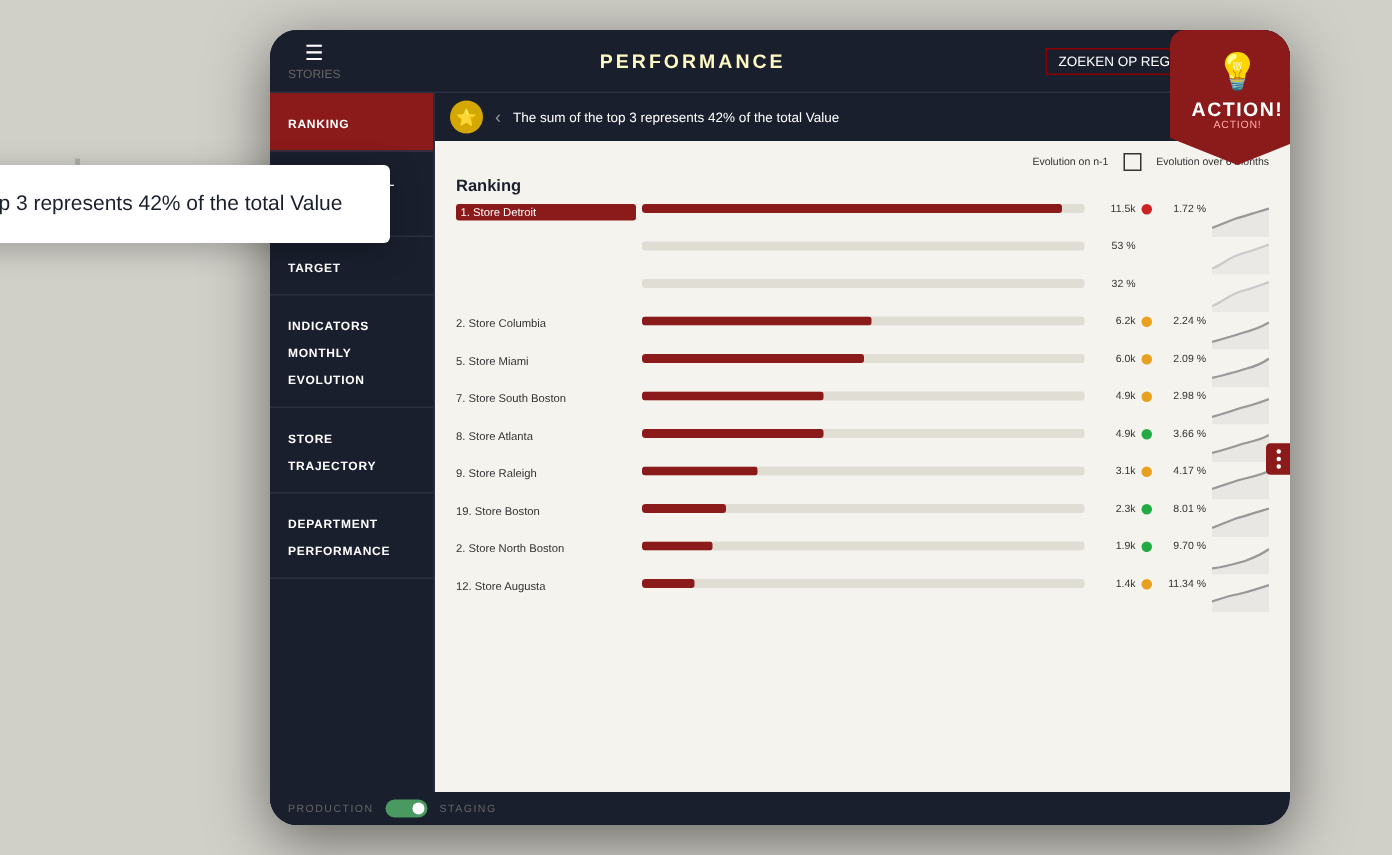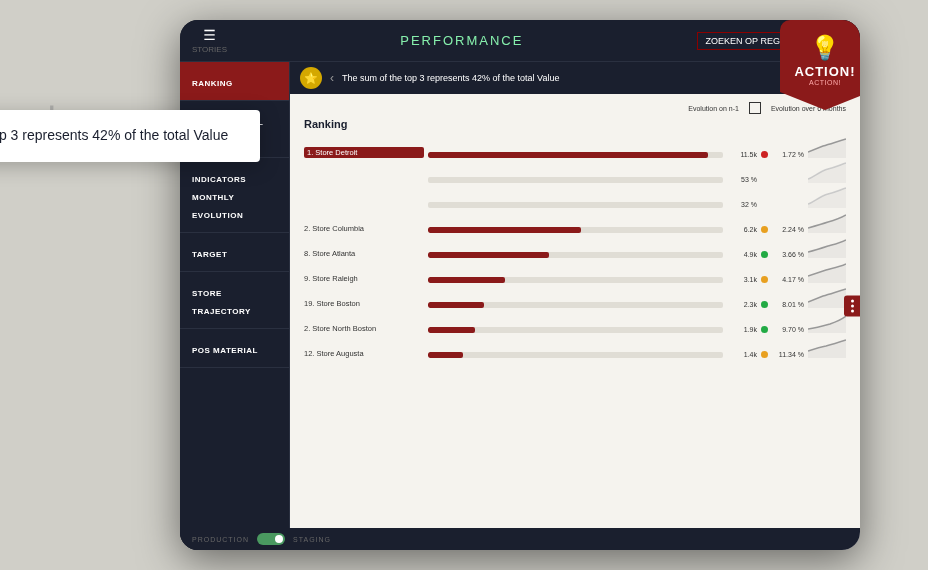--- a/index.html
+++ b/index.html
@@ -39,24 +39,24 @@
       color: #fff;
       font-size: 14px;
       cursor: pointer;
     }
     .stories-label {
       color: #666;
       font-size: 8px;
       margin-top: 2px;
     }
     .perf-title {
-      color: #86efac;
+      color: #fef9c3;
       font-size: 13px;
       letter-spacing: 2px;
-      font-weight: normal;
+      font-weight: bold;
     }
     .search-btn {
       background: transparent;
       border: 1px solid #8b0000;
       color: #fff;
       font-size: 9px;
       padding: 3px 8px;
       cursor: pointer;
     }
 
@@ -158,21 +158,21 @@
       margin-bottom: 6px;
     }
 
     
     .store-list {
       overflow-y: auto;
       max-height: 380px;
     }
     .store-row {
       display: flex;
-      align-items: flex-end;
+      align-items: flex-start;
       margin-bottom: 3px;
       gap: 4px;
     }
     .store-name {
       font-size: 7.5px;
       color: #333;
       width: 120px;
       flex-shrink: 0;
     }
     .store-bar-container {
@@ -411,30 +411,30 @@
   <div class="main-content">
 
     <div class="sidebar">
       <div class="sidebar-item active">
         <span class="sidebar-item-label">RANKING</span>
       </div>
       <div class="sidebar-item">
         <span class="sidebar-item-label">GEOGRAPHICAL DISTRIBUTION</span>
       </div>
       <div class="sidebar-item">
+        <span class="sidebar-item-label">TARGET</span>
+      </div>
+      <div class="sidebar-item">
         <span class="sidebar-item-label">INDICATORS MONTHLY EVOLUTION</span>
-      </div>
-      <div class="sidebar-item">
-        <span class="sidebar-item-label">TARGET</span>
       </div>
       <div class="sidebar-item">
         <span class="sidebar-item-label">STORE TRAJECTORY</span>
       </div>
       <div class="sidebar-item">
-        <span class="sidebar-item-label">POS MATERIAL</span>
+        <span class="sidebar-item-label">DEPARTMENT PERFORMANCE</span>
       </div>
     </div>
 
     <div class="content-panel">
 
       <div class="banner">
         <div class="banner-icon">⭐</div>
         <span class="banner-nav">‹</span>
         <span class="banner-text">The sum of the top 3 represents 42% of the total Value</span>
       </div>
@@ -490,20 +490,46 @@
     </div>
     <span class="store-value">6.2k</span>
     <div class="store-dot" style="background:#e8a020;"></div>
     <span class="store-pct">2.24 %</span>
     <svg class="store-sparkline" viewBox="0 0 38 22">
       <path d="M0,17 C7,15 14,13 20,11 C28,9 33,7 38,4" stroke="#999" stroke-width="1.5" fill="none"></path>
       <path d="M0,17 C7,15 14,13 20,11 C28,9 33,7 38,4 L38,22 L0,22 Z" fill="rgba(150,150,150,0.12)"></path>
     </svg>
   </div>
             <div class="store-row">
+    <span class="store-name">5. Store Miami</span>
+    <div class="store-bar-container">
+      <div class="store-bar" style="width:50%;"></div>
+    </div>
+    <span class="store-value">6.0k</span>
+    <div class="store-dot" style="background:#e8a020;"></div>
+    <span class="store-pct">2.09 %</span>
+    <svg class="store-sparkline" viewBox="0 0 38 22">
+      <path d="M0,16 C8,14 16,12 22,10 C30,8 34,6 38,3" stroke="#999" stroke-width="1.5" fill="none"></path>
+      <path d="M0,16 C8,14 16,12 22,10 C30,8 34,6 38,3 L38,22 L0,22 Z" fill="rgba(150,150,150,0.12)"></path>
+    </svg>
+  </div>
+            <div class="store-row">
+    <span class="store-name">7. Store South Boston</span>
+    <div class="store-bar-container">
+      <div class="store-bar" style="width:41%;"></div>
+    </div>
+    <span class="store-value">4.9k</span>
+    <div class="store-dot" style="background:#e8a020;"></div>
+    <span class="store-pct">2.98 %</span>
+    <svg class="store-sparkline" viewBox="0 0 38 22">
+      <path d="M0,17 C7,15 13,13 19,11 C27,9 33,7 38,5" stroke="#999" stroke-width="1.5" fill="none"></path>
+      <path d="M0,17 C7,15 13,13 19,11 C27,9 33,7 38,5 L38,22 L0,22 Z" fill="rgba(150,150,150,0.12)"></path>
+    </svg>
+  </div>
+            <div class="store-row">
     <span class="store-name">8. Store Atlanta</span>
     <div class="store-bar-container">
       <div class="store-bar" style="width:41%;"></div>
     </div>
     <span class="store-value">4.9k</span>
     <div class="store-dot" style="background:#22aa44;"></div>
     <span class="store-pct">3.66 %</span>
     <svg class="store-sparkline" viewBox="0 0 38 22">
       <path d="M0,16 C8,14 14,12 20,10 C28,8 33,7 38,4" stroke="#999" stroke-width="1.5" fill="none"></path>
       <path d="M0,16 C8,14 14,12 20,10 C28,8 33,7 38,4 L38,22 L0,22 Z" fill="rgba(150,150,150,0.12)"></path>

